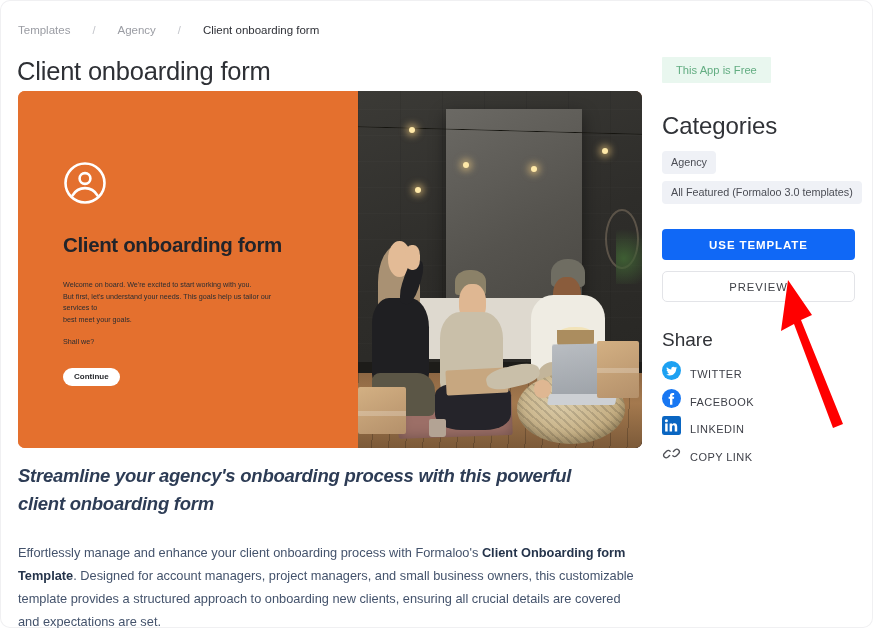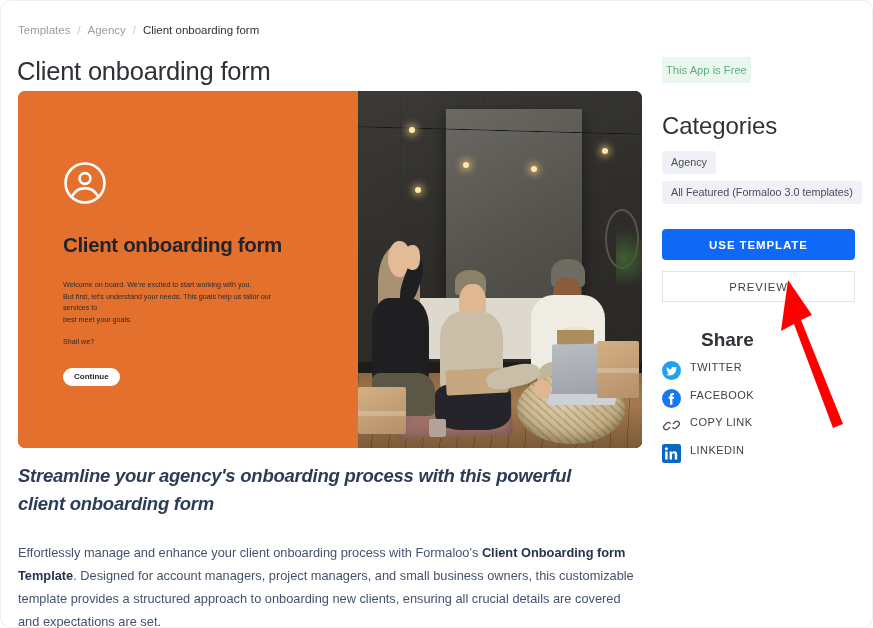--- a/index.html
+++ b/index.html
@@ -22,21 +22,21 @@
     box-shadow: inset 0 0 0 1px #f0f0f2;
   }
 
   
   .breadcrumb {
     position: absolute;
     left: 18px;
     top: 22px;
     display: flex;
     align-items: flex-start;
-    gap: 7px;
+    gap: 22px;
     font-size: 11.5px;
     line-height: 16px;
     white-space: nowrap;
   }
   .crumb { color: #9a9ca3; text-decoration: none; }
   .crumb.current { color: #2f3137; }
   .crumb-sep { color: #c2c4ca; font-size: 11px; }
 
   
   .page-title {
@@ -247,21 +247,21 @@
 
   
   .rail { position: absolute; left: 662px; top: 57px; width: 194px; }
 
   .free-badge {
     display: inline-block;
     background: #e9f7ef;
     color: #63ad82;
     font-size: 11.2px;
     line-height: 14px;
-    padding: 6px 4px;
+    padding: 6px 14px;
     border-radius: 1px;
   }
 
   .rail-h {
     margin-top: 29px;
     font-size: 24px;
     font-weight: 400;
     color: #303237;
     letter-spacing: -0.1px;
   }
@@ -293,39 +293,38 @@
     letter-spacing: .9px;
     cursor: pointer;
   }
   .preview-btn {
     margin-top: 11px;
     display: block;
     width: 193px;
     height: 31px;
     background: #ffffff;
     border: 1px solid #e3e4e8;
-    border-radius: 0;
+    border-radius: 5px;
     color: #3d3f45;
     font-family: "Liberation Sans", sans-serif;
     font-size: 11.3px;
     font-weight: 400;
     letter-spacing: .9px;
     cursor: pointer;
   }
 
   .share-h {
     margin-top: 27px;
     font-size: 19px;
-    font-weight: 700;
+    font-weight: 400;
     color: #303237;
-    margin-left: 39px;
   }
   .share-list { margin-top: 10px; display: flex; flex-direction: column; gap: 8.5px; }
   .share-row {
-    display: flex; align-items: flex-start; gap: 9px;
+    display: flex; align-items: flex-end; gap: 9px;
     text-decoration: none; cursor: pointer;
   }
   .share-row span.lbl {
     font-size: 11px;
     letter-spacing: .45px;
     color: #3f4149;
   }
   .sicon { width: 19px; height: 19px; flex: 0 0 19px; display:block; }
 
   
@@ -468,39 +467,39 @@
             <circle cx="12" cy="12" r="12" fill="#1877F2"></circle>
             <path d="M15.1 12.2h-2v7.6h-3v-7.6H8.4V9.7h1.7V8.1c0-2 1-3.2 3.3-3.2h1.9v2.6h-1.2c-.8 0-.9.3-.9 1v1.2h2.2l-.3 2.5z" fill="#ffffff"></path>
           </svg>
         </span>
         <span class="lbl">FACEBOOK</span>
       </a>
 
       <a class="share-row" href="#">
         <span class="sicon">
           <svg viewBox="0 0 24 24" width="19" height="19" aria-hidden="true">
-            <path d="M9.6 14.5 7.3 16.8a3.3 3.3 0 0 1-4.6-4.6l3-3a3.3 3.3 0 0 1 4.6 0" fill="none" stroke="#4F5157" stroke-width="1.7" stroke-linecap="round"></path>
-            <path d="M14.4 9.5l2.3-2.3a3.3 3.3 0 0 1 4.6 4.6l-3 3a3.3 3.3 0 0 1-4.6 0" fill="none" stroke="#4F5157" stroke-width="1.7" stroke-linecap="round"></path>
-          </svg>
-        </span>
-        <span class="lbl">COPY LINK</span>
-      </a>
-
-      <a class="share-row" href="#">
-        <span class="sicon">
-          <svg viewBox="0 0 24 24" width="19" height="19" aria-hidden="true">
             <rect x="0" y="0" width="24" height="24" rx="3" fill="#0A66C2"></rect>
             <rect x="4" y="9.4" width="3.1" height="10.2" fill="#ffffff"></rect>
             <circle cx="5.55" cy="5.9" r="1.9" fill="#ffffff"></circle>
             <path d="M9.6 9.4h3v1.4c.5-.9 1.5-1.7 3.1-1.7 2.3 0 3.5 1.5 3.5 4.2v6.3h-3.1v-5.7c0-1.4-.5-2.2-1.7-2.2-1 0-1.7.7-1.7 2.2v5.7H9.6V9.4z" fill="#ffffff"></path>
           </svg>
         </span>
         <span class="lbl">LINKEDIN</span>
       </a>
 
+      <a class="share-row" href="#">
+        <span class="sicon">
+          <svg viewBox="0 0 24 24" width="19" height="19" aria-hidden="true">
+            <path d="M9.6 14.5 7.3 16.8a3.3 3.3 0 0 1-4.6-4.6l3-3a3.3 3.3 0 0 1 4.6 0" fill="none" stroke="#4F5157" stroke-width="1.7" stroke-linecap="round"></path>
+            <path d="M14.4 9.5l2.3-2.3a3.3 3.3 0 0 1 4.6 4.6l-3 3a3.3 3.3 0 0 1-4.6 0" fill="none" stroke="#4F5157" stroke-width="1.7" stroke-linecap="round"></path>
+          </svg>
+        </span>
+        <span class="lbl">COPY LINK</span>
+      </a>
+
     </div>
   </aside>
 
   <svg class="arrow-layer" viewBox="0 0 873 628" width="873" height="628" aria-hidden="true">
     <polygon points="788,280 812,315 801,320 843,424 833,428 794,324 781,331" fill="#FF0000"></polygon>
   </svg>
 
 </div>
 
 </body></html>

